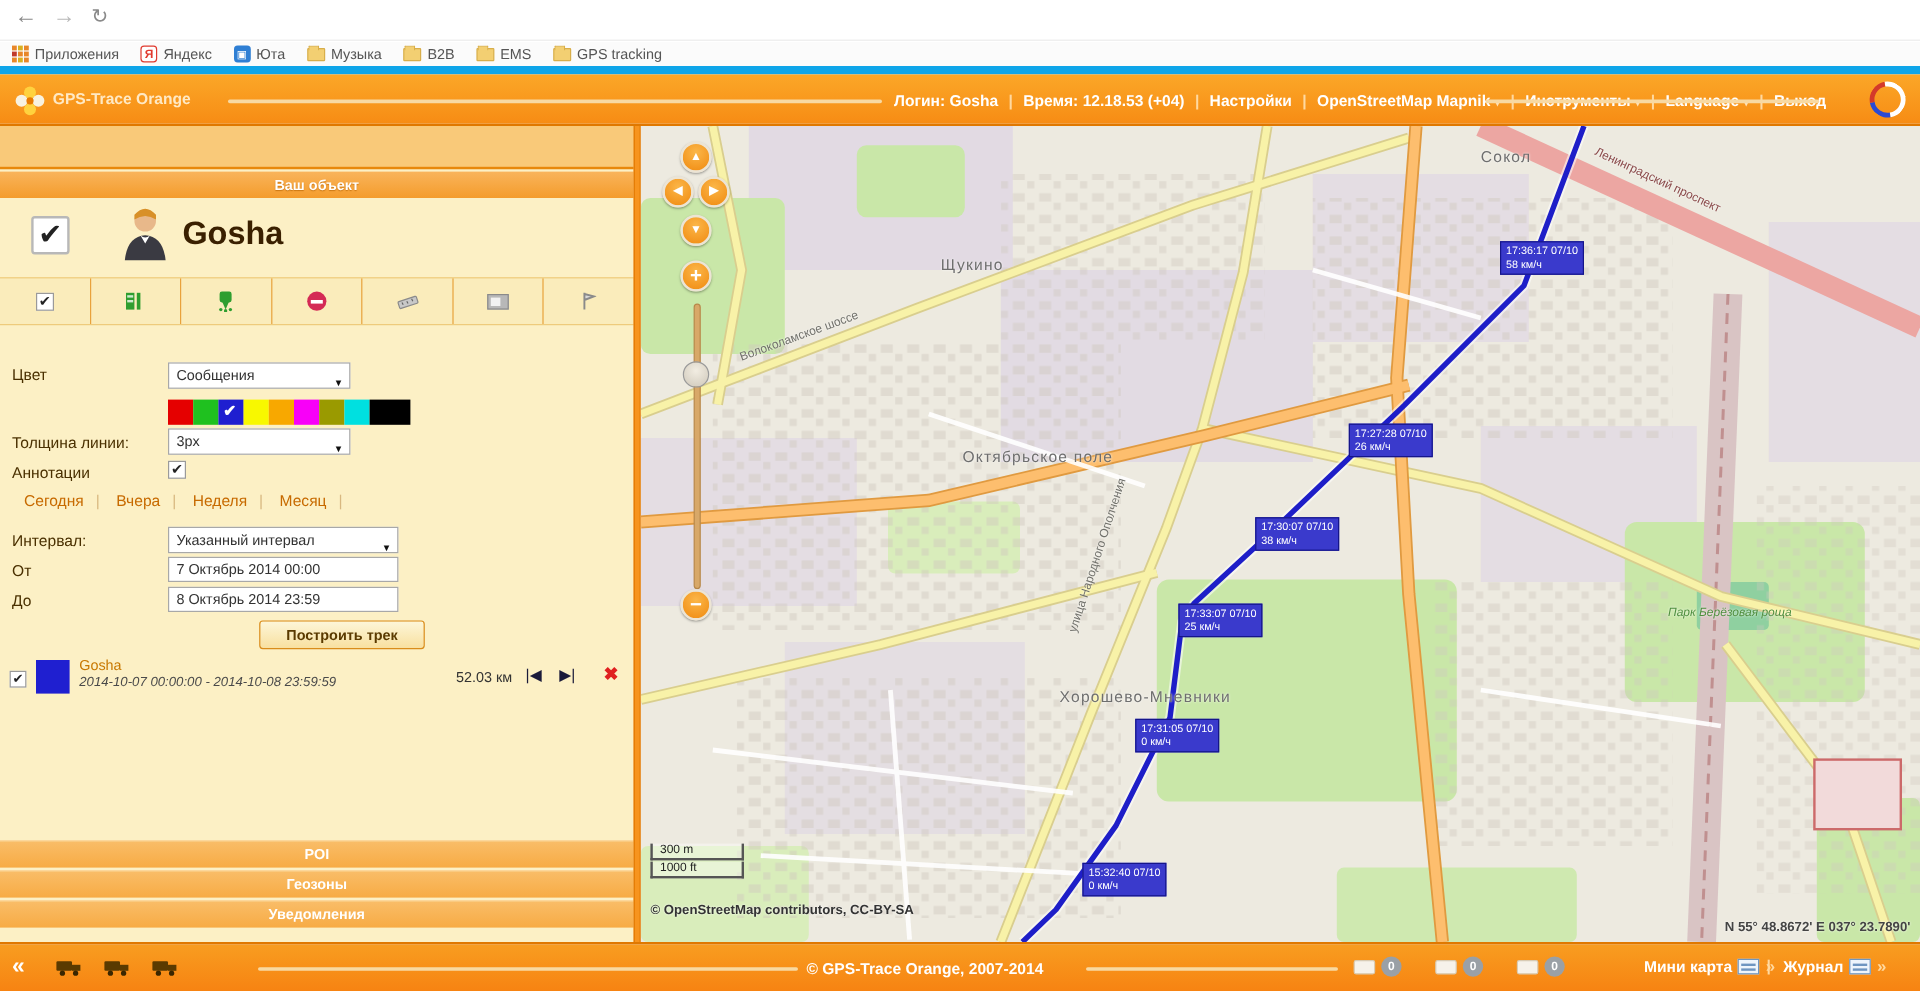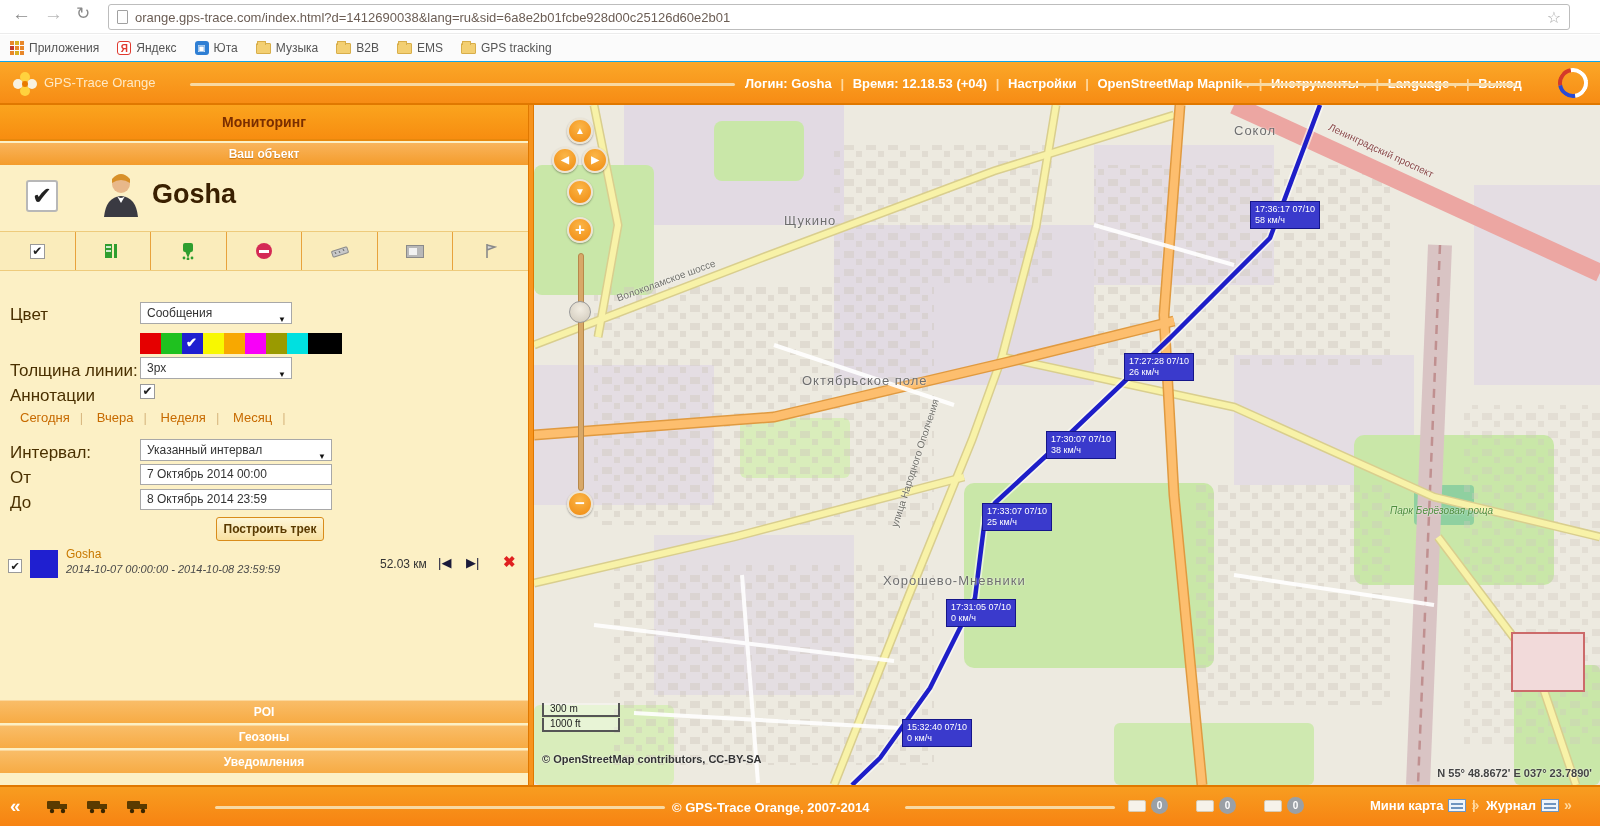--- a/index.html
+++ b/index.html
@@ -13,40 +13,40 @@
   .nav-ico { position:absolute; top:3px; font-size:19px; color:#8a8a8a; cursor:pointer; }
   .nav-back{left:12px;} .nav-fwd{left:44px;color:#b9b9b9;} .nav-reload{left:76px;font-size:17px;}
   .addr { position:absolute; left:108px; top:4px; width:1462px; height:26px;
     border:1px solid #bdbdbd; border-radius:3px; background:#fff;
     display:flex; align-items:center; padding:0 8px; gap:7px; }
   .page-ico { width:11px; height:14px; border:1px solid #a0a0a0; border-radius:1px; background:#fdfdfd; flex:0 0 auto;}
   .url-text { font-size:13px; color:#6b5d54; white-space:nowrap; overflow:hidden; }
   .star { margin-left:auto; color:#a8a8a8; font-size:16px; cursor:pointer; }
 
   .bookmarks { position:absolute; left:0; top:35px; width:1600px; height:27px;
-    background:#fbfbfb; border-bottom:1px solid #0ea5e9;
+    background:#fbfbfb; border-bottom:7px solid #0ea5e9;
     display:flex; align-items:center; padding:0 10px; gap:18px;
     font-size:12px; color:#555; }
   .bm { display:flex; align-items:center; gap:5px; cursor:pointer; white-space:nowrap;}
   .apps-grid { display:grid; grid-template-columns:repeat(3,4px); grid-gap:1px; }
   .apps-grid i { width:4px; height:4px; background:#e8872a; }
   .apps-grid i:nth-child(2){background:#d9b021;} .apps-grid i:nth-child(4){background:#c0392b;}
   .apps-grid i:nth-child(6){background:#e8872a;} .apps-grid i:nth-child(8){background:#d9b021;}
   .ya-ico { width:14px; height:14px; border-radius:3px; background:#fff; border:1px solid #e03a2f;
     color:#e03a2f; font-weight:bold; font-size:10px; text-align:center; line-height:13px;}
   .blue-ico { width:14px; height:14px; border-radius:3px; background:#2f7fd4; color:#fff;
     font-size:9px; text-align:center; line-height:14px;}
   .folder { position:relative; width:15px; height:11px; background:#f3cf72; border:1px solid #d8ae4a; border-radius:1px;}
   .folder::before { content:""; position:absolute; left:0; top:-3px; width:7px; height:3px;
     background:#f3cf72; border:1px solid #d8ae4a; border-bottom:none; border-radius:1px 1px 0 0;}
 
   
   .app-header { position:absolute; left:0; top:62px; width:1600px; height:43px;
     background:linear-gradient(#fba728,#f78c14); border-bottom:2px solid #e07800; }
-  .brand { position:absolute; left:44px; top:13px; color:#ffe9c4; font-size:13px; font-weight:normal;text-align:center; }
+  .brand { position:absolute; left:44px; top:13px; color:#ffe9c4; font-size:13px; font-weight:bold;text-align:center; }
   .hline { position:absolute; top:21px; height:3px; background:#f8d9a2; border-radius:2px; }
   .hl1 { left:190px; width:545px; } .hl2 { left:1238px; width:278px; }
   .hdr-right { position:absolute; left:745px; top:14px; color:#fff; font-size:13px;
     font-weight:bold; white-space:nowrap; }
   .hdr-right .sep { color:#ffd9a0; padding:0 5px; }
   .hdr-right .caret { font-size:9px; color:#ffe2b8; }
   .hdr-logo { position:absolute; right:12px; top:6px; width:30px; height:30px; border-radius:50%;
     border:4px solid #fff; border-left-color:#d43a2a; border-bottom-color:#2a4ad4; transform:rotate(35deg);}
 
   
@@ -74,35 +74,35 @@
   .tool { flex:1; display:flex; align-items:center; justify-content:center;
     border-right:1px solid #e8a23c; cursor:pointer; }
   .tool:last-child { border-right:none; }
   .mini-cb { width:15px; height:15px; border:1px solid #9a9a9a; background:#fff; font-size:12px;
     line-height:13px; text-align:center; color:#222;}
   .noentry { width:16px; height:16px; border-radius:50%; background:#d42a55; position:relative;}
   .noentry::after{content:""; position:absolute; left:3px; top:6.5px; width:10px; height:3px; background:#fff;}
   .photo-ico { width:18px; height:13px; background:#b8b8b8; border:1px solid #8a8a8a; position:relative;}
   .photo-ico::after{content:""; position:absolute; left:2px; top:2px; width:8px; height:7px; background:#f2f2f2;}
 
-  .form-label { position:absolute; left:10px; font-size:17px; color:#4a3000; }
+  .form-label { position:absolute; left:10px; font-size:13px; color:#4a3000; }
   .sel { position:absolute; height:22px; background:#fff; border:1px solid #a8a8a8;
     font-size:12px; color:#333; line-height:20px; padding:0 6px; cursor:pointer;}
   .sel .caret { position:absolute; right:5px; top:7px; font-size:8px; color:#111; }
   .inp { position:absolute; height:21px; background:#fff; border:1px solid #a8a8a8;
     font-size:12px; color:#333; line-height:19px; padding:0 6px; }
   .swatches { position:absolute; left:140px; top:228px; display:flex; }
   .sw { width:21px; height:21px; cursor:pointer; position:relative;}
   .sw .chk { position:absolute; left:4px; top:2px; color:#fff; font-size:13px; font-weight:bold;}
   .cb-small { position:absolute; width:15px; height:15px; background:#fff; border:1px solid #9a9a9a;
     font-size:12px; line-height:13px; text-align:center; color:#222; cursor:pointer;}
   .quick { position:absolute; left:10px; top:305px; font-size:13px; color:#c76a00; }
   .quick span.q { cursor:pointer; padding:0 10px; }
   .quick span.qsep { color:#d8b880; }
-  .build-btn { position:absolute; left:216px; top:412px; width:108px; height:24px;
+  .build-btn { position:absolute; left:216px; top:412px; width:138px; height:24px;
     background:linear-gradient(#fdf6d8,#f8e0a0); border:1px solid #d98c1b; border-radius:3px;
     font-size:12px; font-weight:bold; color:#5a3a00; cursor:pointer; }
 
   .track-row { position:absolute; left:0; top:440px; width:528px; height:48px; }
   .track-row .cb-small { left:8px; top:14px; width:14px; height:14px; font-size:11px; line-height:12px;}
   .track-swatch { position:absolute; left:30px; top:5px; width:28px; height:28px; }
   .track-name { position:absolute; left:66px; top:2px; font-size:12px; color:#c87800; }
   .track-period { position:absolute; left:66px; top:18px; font-size:11px; color:#4a4a4a;font-style:italic; }
   .track-dist { position:absolute; left:380px; top:12px; font-size:12px; color:#333; }
   .track-nav { position:absolute; left:438px; top:10px; font-size:13px; color:#1a1a3a; cursor:pointer;}
@@ -163,25 +163,20 @@
 </style>
 </head>
 <body>
 
 <div id="app">
 
   <div class="browser-nav">
     <span class="nav-ico nav-back">←</span>
     <span class="nav-ico nav-fwd">→</span>
     <span class="nav-ico nav-reload">↻</span>
-    <div class="addr">
-      <span class="page-ico"></span>
-      <span class="url-text">orange.gps-trace.com/index.html?d=1412690038&amp;lang=ru&amp;sid=6a8e2b01fcbe928d00c25126d60e2b01</span>
-      <span class="star">☆</span>
-    </div>
   </div>
 
   <div class="bookmarks">
     <span class="bm">
       <span class="apps-grid">
           <i></i>
           <i></i>
           <i></i>
           <i></i>
           <i></i>
@@ -247,21 +242,20 @@
       <span class="caret">▾</span>
       <span class="sep">|</span>
       <span>Выход</span>
     </div>
     <div class="hline hl2"></div>
     <div class="hdr-logo"></div>
   </div>
 
   <div class="sidebar">
     <div class="tabs">
-      <div class="tab active">Мониторинг</div>
     </div>
     <div class="section-bar bar-object">Ваш объект</div>
 
     <div class="big-cb">✔</div>
     <svg class="avatar" width="42" height="46" viewBox="0 0 42 46">
       <circle cx="21" cy="13" r="9" fill="#e8b88a"></circle>
       <path d="M12,8 Q21,-2 30,8 L30,12 Q21,6 12,12 Z" fill="#d89028"></path>
       <path d="M4,46 Q6,26 21,25 Q36,26 38,46 Z" fill="#3a3a42"></path>
       <path d="M17,25 L21,32 L25,25 Q21,29 17,25 Z" fill="#fff"></path>
     </svg>

